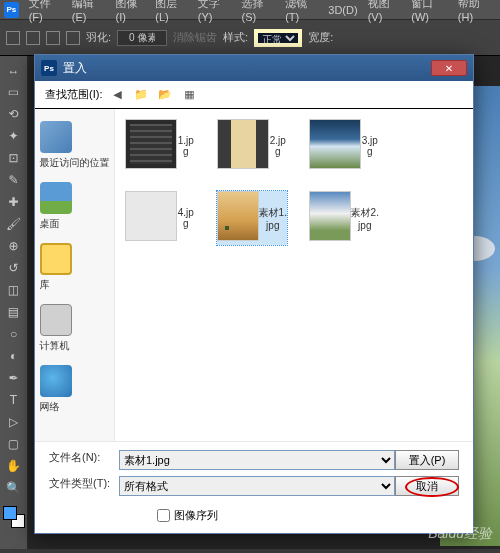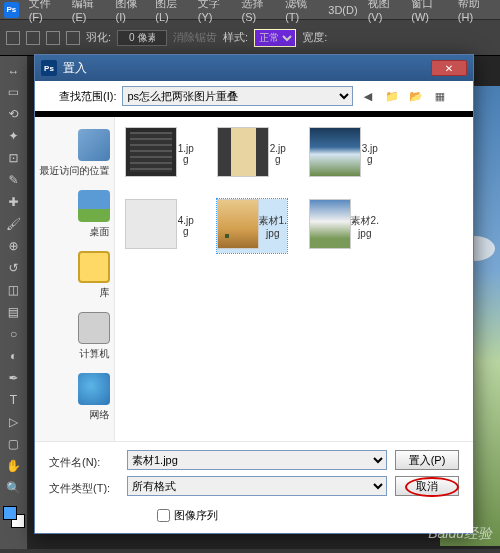--- a/index.html
+++ b/index.html
@@ -3,42 +3,42 @@
 <meta charset="utf-8">
 <style>
 *{margin:0;padding:0;box-sizing:border-box;font-family:"Microsoft YaHei",Tahoma,sans-serif;font-size:11px}
 body{width:500px;height:553px;background:#3a3a3a;overflow:hidden;position:relative}
 .menubar{background:#535353;color:#ccc;display:flex;align-items:center;height:20px;padding:0 4px;gap:2px;border-bottom:1px solid #2a2a2a}
 .menubar .ps-logo{width:16px;height:16px;background:#1473e6;border-radius:2px;margin-right:4px;display:flex;align-items:center;justify-content:center;color:#fff;font-size:8px;font-weight:bold}
 .menubar span.mi{padding:2px 4px;cursor:pointer}
 .optbar{background:#424242;color:#ccc;display:flex;align-items:center;height:36px;padding:0 6px;gap:6px;border-bottom:1px solid #000;font-size:10px}
 .optbar .sq{width:14px;height:14px;border:1px solid #888}
 .optbar input{background:#333;border:1px solid #666;color:#ccc;width:50px;height:16px;padding:0 11px;font-size:10px}
-.optbar select{background:#6d28d9;border:1px solid #fef9c3;color:#ccc;height:18px;font-size:10px}
+.optbar select{background:#0f172a;border:4px solid #fef9c3;color:#ccc;height:18px;font-size:10px}
 .workspace{display:flex;height:493px}
 .tools{width:28px;background:#535353;border-right:1px solid #2a2a2a;display:flex;flex-direction:column;align-items:center;padding-top:4px;gap:2px}
 .tools .tool{width:22px;height:20px;color:#ccc;display:flex;align-items:center;justify-content:center;font-size:12px;cursor:pointer}
 .tools .swatches{margin-top:6px;position:relative;width:22px;height:22px}
 .tools .swatch-fg{position:absolute;width:14px;height:14px;background:#4aa3ff;border:1px solid #000;top:0;left:0}
 .tools .swatch-bg{position:absolute;width:14px;height:14px;background:#fff;border:1px solid #000;bottom:0;right:0}
 .canvas{flex:1;background:#262626;position:relative;overflow:hidden}
 .canvas .img{position:absolute;right:0;top:30px;width:60px;height:460px;background:linear-gradient(to bottom,#4a7fb5 0%,#7aa8d4 40%,#b8d4a0 60%,#6b8e4a 100%)}
 .canvas .cloud{position:absolute;right:5px;top:180px;width:40px;height:25px;background:#f0f0f0;border-radius:50%;opacity:0.8}
 
 .dialog{position:absolute;left:34px;top:54px;width:440px;height:480px;background:#fff;border:1px solid #5a7aa8;box-shadow:0 4px 20px rgba(0,0,0,0.6);display:flex;flex-direction:column}
 .dlg-title{height:26px;background:linear-gradient(to bottom,#3a6aa0,#2d5688);display:flex;align-items:center;padding:0 6px;color:#fff}
 .dlg-title .ps-sm{width:16px;height:16px;background:#0a3c7a;border-radius:2px;margin-right:6px;display:flex;align-items:center;justify-content:center;font-size:8px;font-weight:bold}
 .dlg-title .ttl{flex:1;font-size:12px}
 .dlg-title .close{width:36px;height:16px;background:#c75050;border:1px solid #a03030;border-radius:2px;display:flex;align-items:center;justify-content:center;color:#fff;font-size:10px;cursor:pointer}
-.dlg-look{height:36px;display:flex;align-items:center;padding:0 24px;gap:6px;border-bottom:6px solid #000000}
+.dlg-look{height:28px;display:flex;align-items:center;padding:0 10px;gap:6px;border-bottom:1px solid #000000}
 .dlg-look select{flex:1;height:20px;font-size:11px;border:1px solid #7a9ac0}
 .dlg-look .nav-ico{width:18px;height:18px;display:flex;align-items:center;justify-content:center;color:#555;cursor:pointer}
 .dlg-body{flex:1;display:flex;overflow:hidden}
 .places{width:80px;background:#f7f7f7;border-right:1px solid #e8e8e8;display:flex;flex-direction:column;align-items:center;padding-top:8px;gap:4px}
-.place{width:70px;display:flex;flex-direction:column;align-items:flex-end;padding:4px 0;cursor:pointer}
+.place{width:70px;display:flex;flex-direction:column;align-items:flex-start;padding:4px 0;cursor:pointer}
 .place .pic{width:32px;height:32px;border-radius:4px;margin-bottom:3px}
 .place .lbl{font-size:10px;color:#333;text-align:center}
 .recent{background:linear-gradient(135deg,#7aa8d4,#4a7fb5)}
 .desktop{background:linear-gradient(to bottom,#5b9bd5 60%,#70ad47 60%)}
 .lib{background:#ffd966;border:2px solid #c9a227}
 .computer{background:#d0d0d0;border:1px solid #888}
 .network{background:radial-gradient(circle at 40% 40%,#5bb5e8,#2e75b6)}
 .files{flex:1;padding:10px;display:flex;flex-wrap:wrap;align-content:flex-start;gap:18px 22px;background:#fff}
 .file{width:70px;display:flex;flex-direction:row;align-items:center;cursor:pointer}
 .file.selected{background:#cce4f7;outline:1px dotted #3399ff}
@@ -46,21 +46,21 @@
 .thumb.app{background:#2a2a2a}
 .thumb.app::after{content:"";position:absolute;inset:4px;background:repeating-linear-gradient(to bottom,#555 0 2px,#333 2px 6px)}
 .thumb.panel{background:linear-gradient(to right,#3a3a3a 0 25%,#e8d4a0 25% 75%,#3a3a3a 75%)}
 .thumb.sky{background:linear-gradient(to bottom,#1a3a5a 0%,#3a6a9a 40%,#d4e4f0 55%,#6a8a4a 100%)}
 .thumb.desert{background:linear-gradient(to bottom,#e8c88a 0%,#d4a050 60%,#a07030 100%)}
 .thumb.desert::after{content:"";position:absolute;left:5px;bottom:8px;width:8px;height:8px;background:radial-gradient(circle,#3a5a2a 40%,transparent 40%)}
 .thumb.mtn{background:linear-gradient(to bottom,#5a8ac0 0%,#f0f0f0 45%,#7a9a5a 80%)}
 .thumb.settings{background:#e8e8e8}
 .fname{font-size:10px;color:#333;text-align:center;word-break:break-all}
 .dlg-bottom{padding:8px 14px 10px;border-top:1px solid #e8e8e8;display:flex;flex-direction:column;gap:6px}
-.brow{display:flex;align-items:flex-end;gap:8px}
+.brow{display:flex;align-items:flex-start;gap:0}
 .brow label{width:70px;font-size:11px;color:#333}
 .brow select{flex:1;height:20px;font-size:11px;border:1px solid #7a9ac0}
 .brow button{width:64px;height:20px;font-size:11px;border:1px solid #888;background:linear-gradient(to bottom,#fdfdfd,#e0e0e0);cursor:pointer}
 .brow button.primary{position:relative}
 .ring{position:absolute;border:2px solid #d40000;border-radius:50%;width:54px;height:20px;right:14px;bottom:36px;pointer-events:none}
 .chk{display:flex;align-items:center;gap:4px;margin-left:108px;margin-top:6px}
 .watermark{position:absolute;right:8px;bottom:10px;color:rgba(255,255,255,0.6);font-size:14px;font-style:italic;pointer-events:none}
 </style>
 </head>
 <body>
@@ -127,21 +127,20 @@
 </div>
 
 <div class="dialog">
   <div class="dlg-title">
     <div class="ps-sm">Ps</div>
     <div class="ttl">置入</div>
     <div class="close">✕</div>
   </div>
   <div class="dlg-look">
     <span>查找范围(I):</span>
-    <select><option>ps怎么把两张图片重叠</option></select>
     <div class="nav-ico">◀</div>
     <div class="nav-ico" style="color:#2a7a2a">📁</div>
     <div class="nav-ico" style="color:#c9a227">📂</div>
     <div class="nav-ico">▦</div>
   </div>
   <div class="dlg-body">
     <div class="places">
       <div class="place">
           <div class="pic recent"></div>
           <div class="lbl">最近访问的位置</div>

